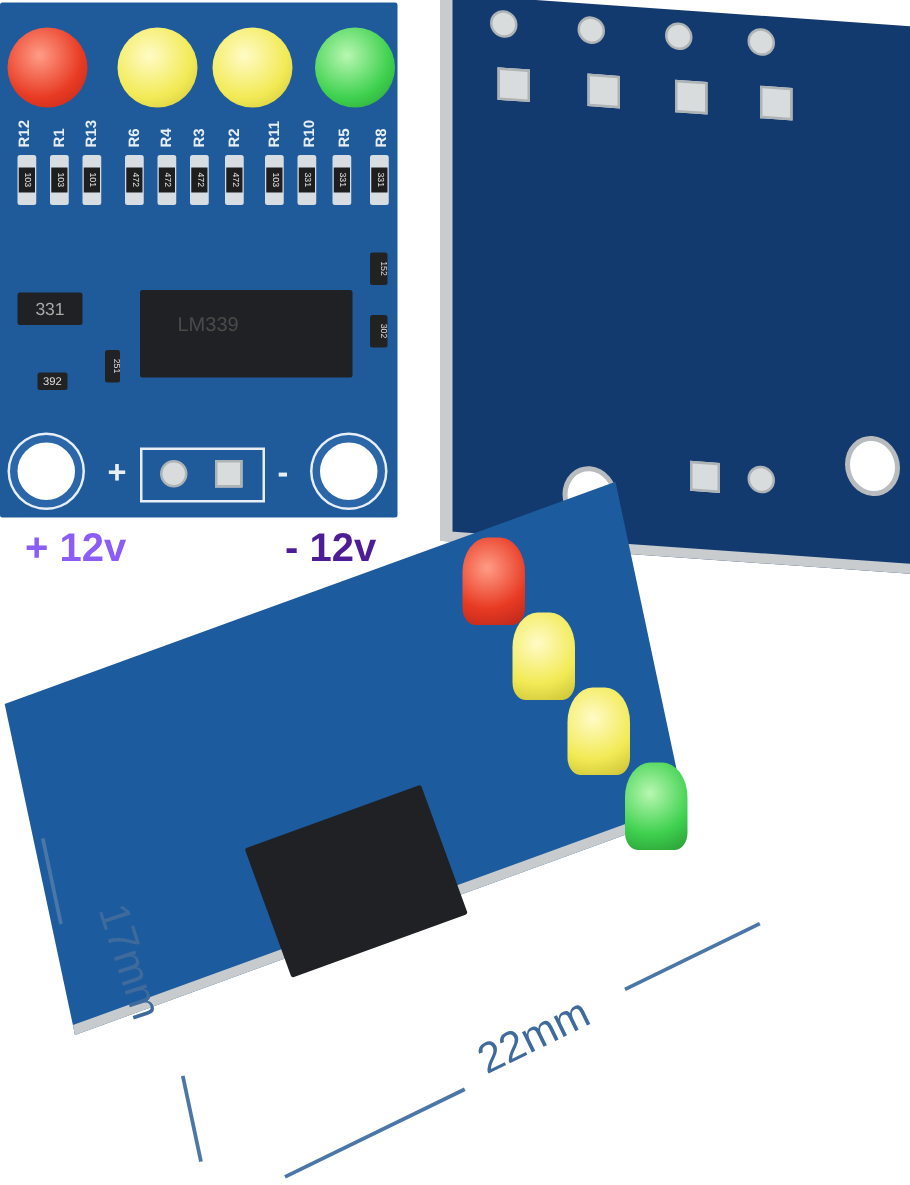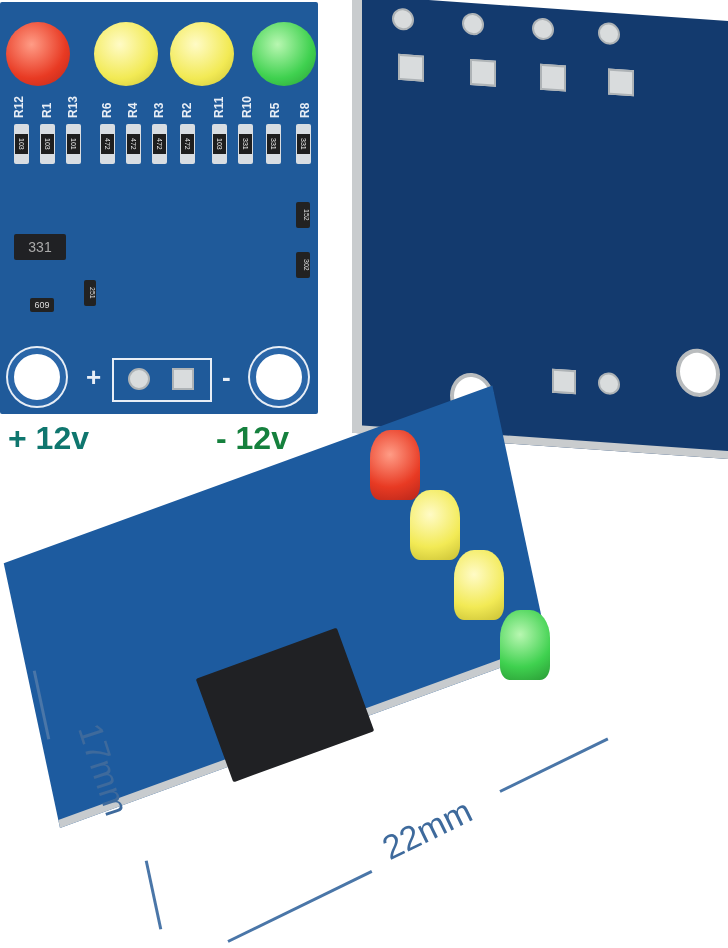--- a/index.html
+++ b/index.html
@@ -74,39 +74,40 @@
     </div>
   <div class="res" style="left:266px;top:122px;">
       <div class="body">331</div>
     </div>
   <div class="res" style="left:296px;top:122px;">
       <div class="body">331</div>
     </div>
 
   <div class="ic" style="left:14px;top:232px;width:52px;height:26px;color:#aaa;font-size:14px;text-align:center;line-height:26px;">331</div>
 
-  <div class="ic" style="left:30px;top:296px;width:24px;height:14px;background:#222;color:#ddd;font-size:9px;text-align:center;line-height:14px;">609</div>
+  <div class="ic" style="left:30px;top:296px;width:24px;height:14px;background:#222;color:#ddd;font-size:9px;text-align:center;line-height:14px;">392</div>
 
   <div class="ic" style="left:84px;top:278px;width:12px;height:26px;background:#222;color:#ddd;font-size:7px;writing-mode:vertical-rl;text-align:center;">251</div>
 
+  <div class="ic" style="left:112px;top:230px;width:170px;height:70px;color:#4a4a4a;font-size:16px;padding:20px 0 0 30px;box-sizing:border-box;">LM339</div>
 
   <div class="ic" style="left:296px;top:200px;width:14px;height:26px;background:#222;color:#ddd;font-size:7px;writing-mode:vertical-rl;text-align:center;">152</div>
   <div class="ic" style="left:296px;top:250px;width:14px;height:26px;background:#222;color:#ddd;font-size:7px;writing-mode:vertical-rl;text-align:center;">302</div>
 
   <div class="hole" style="left:8px;top:346px;width:46px;height:46px;"></div>
   <div class="hole" style="left:250px;top:346px;width:46px;height:46px;"></div>
   <div class="silk" style="left:112px;top:356px;width:96px;height:40px;"></div>
   <div class="pad" style="left:128px;top:366px;width:18px;height:18px;border-radius:50%;"></div>
   <div class="pad" style="left:172px;top:366px;width:18px;height:18px;"></div>
   <span class="abs" style="left:86px;top:360px;color:#e8eef6;font-size:26px;font-weight:bold;">+</span>
   <span class="abs" style="left:222px;top:360px;color:#e8eef6;font-size:26px;font-weight:bold;">-</span>
 </div>
 
-<span class="bigtext" style="left:8px;top:420px;color:#0f766e;text-align:right;">+ 12v</span>
-<span class="bigtext" style="left:216px;top:420px;color:#15803d;">- 12v</span>
+<span class="bigtext" style="left:20px;top:420px;color:#8b5cf6;text-align:right;">+ 12v</span>
+<span class="bigtext" style="left:228px;top:420px;color:#4c1d95;">- 12v</span>
 
 <div class="abs board-back">
   <div class="pad" style="left:30px;top:10px;width:18px;height:18px;border-radius:50%;"></div>
   <div class="pad" style="left:100px;top:10px;width:18px;height:18px;border-radius:50%;"></div>
   <div class="pad" style="left:170px;top:10px;width:18px;height:18px;border-radius:50%;"></div>
   <div class="pad" style="left:236px;top:10px;width:18px;height:18px;border-radius:50%;"></div>
   <div class="pad" style="left:36px;top:56px;width:22px;height:22px;"></div>
   <div class="pad" style="left:108px;top:56px;width:22px;height:22px;"></div>
   <div class="pad" style="left:178px;top:56px;width:22px;height:22px;"></div>
   <div class="pad" style="left:246px;top:56px;width:22px;height:22px;"></div>

